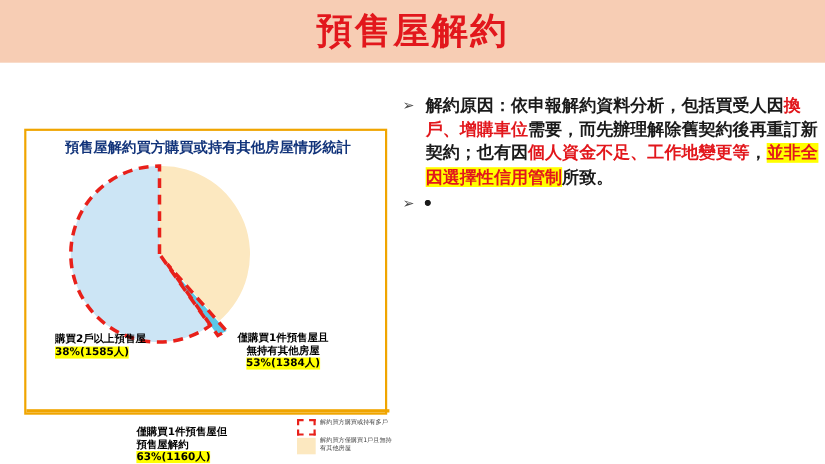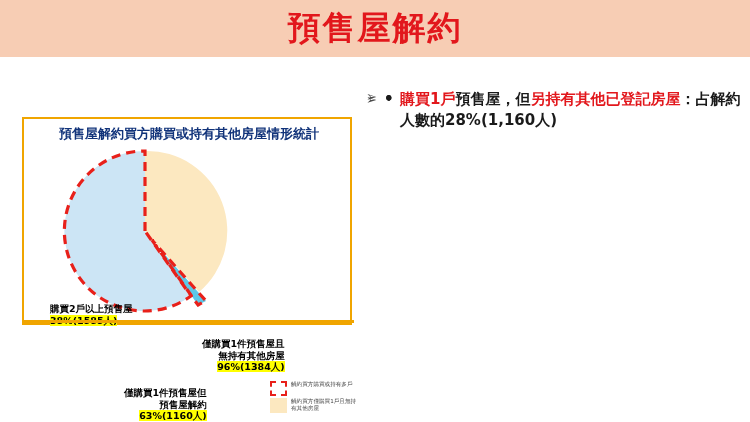--- a/index.html
+++ b/index.html
@@ -29,21 +29,21 @@
     font-weight: bold;
     color: #e2171c;
     letter-spacing: 2px;
     line-height: 42px;
   }
 
   
   #chart-panel {
     position: absolute;
     left: 22px; top: 117px;
-    width: 330px; height: 208px;
+    width: 330px; height: 260px;
     background: #ffffff;
     border: 2px solid #f0a500;
   }
   #chart-title {
     position: absolute; left: 0; top: 6px;
     width: 330px; text-align: center;
     font-size: 13px; font-weight: bold;
     color: #11337a;
     letter-spacing: 0px;
   }
@@ -60,22 +60,22 @@
     position: absolute;
     font-size: 9.5px;
     font-weight: bold;
     color: #000000;
     line-height: 11.5px;
     white-space: nowrap;
   }
   .hl { background: #ffff00; }
 
   #label-38 { left: 26px; top: 184px; text-align: left; }
-  #label-34 { left: 178px; top: 183px; text-align: right; margin-top: 36px; }
-  #label-28 { left: 100px; top: 268px; text-align: right; }
+  #label-34 { left: 192px; top: 183px; text-align: center; }
+  #label-28 { left: 100px; top: 268px; text-align: left; }
 
   
   #legend {
     position: absolute; left: 246px; top: 262px;
     width: 88px;
   }
   .legend-row { display: flex; align-items: flex-start; margin-bottom: 2px; }
   .sw {
     width: 17px; height: 15px; flex: 0 0 17px; margin-right: 4px;
   }
@@ -159,21 +159,21 @@
     </div>
 
     <div class="pie-label" id="label-38">
       <div>購買2戶以上預售屋</div>
       <div><span class="hl">38%(1585人)</span></div>
     </div>
 
     <div class="pie-label" id="label-34">
       <div>僅購買1件預售屋且</div>
       <div>無持有其他房屋</div>
-      <div><span class="hl">96%(1384人)</span></div>
+      <div><span class="hl">53%(1384人)</span></div>
     </div>
 
     <div class="pie-label" id="label-28">
       <div>僅購買1件預售屋但</div>
       <div>預售屋解約</div>
       <div><span class="hl">63%(1160人)</span></div>
     </div>
 
     <div id="legend">
       <div class="legend-row">
@@ -186,29 +186,29 @@
       </div>
     </div>
 
     <div id="panel-rule"></div>
   </div>
 
   <div id="content">
 
     <div class="bullet">
       <span class="arrow">➢</span>
+      <span><span>解約原因：依申報解約資料分析，包括買受人因</span><span class="red">換戶、增購車位</span><span>需要，而先辦理解除舊契約後再重訂新契約；也有因</span><span class="red">個人資金不足、工作地變更等</span><span>，</span><span class="redyel">並非全因選擇性信用管制</span><span>所致。</span></span>
     </div>
 
     <div class="bullet">
       <span class="arrow">➢</span>
     </div>
 
     <div class="sub-bullet">
       <span class="dot">•</span>
     </div>
 
     <div class="sub-bullet">
       <span class="dot">•</span>
-      <span><span class="red">購買1戶</span><span>預售屋，但</span><span class="red">另持有其他已登記房屋</span><span>：占解約人數的28%(1,160人)</span></span>
     </div>
 
   </div>
 </div>
 
 </body></html>

